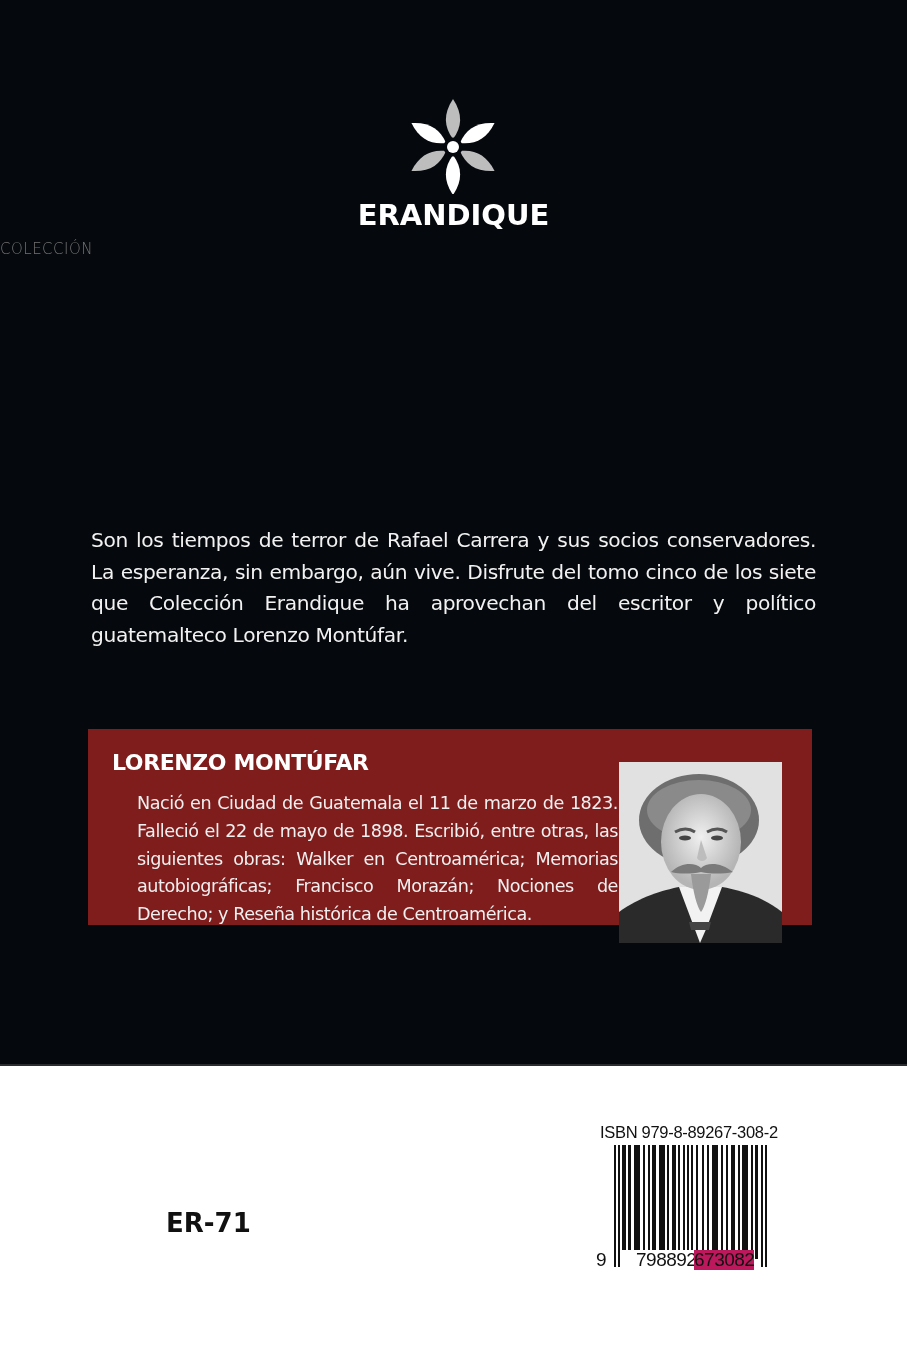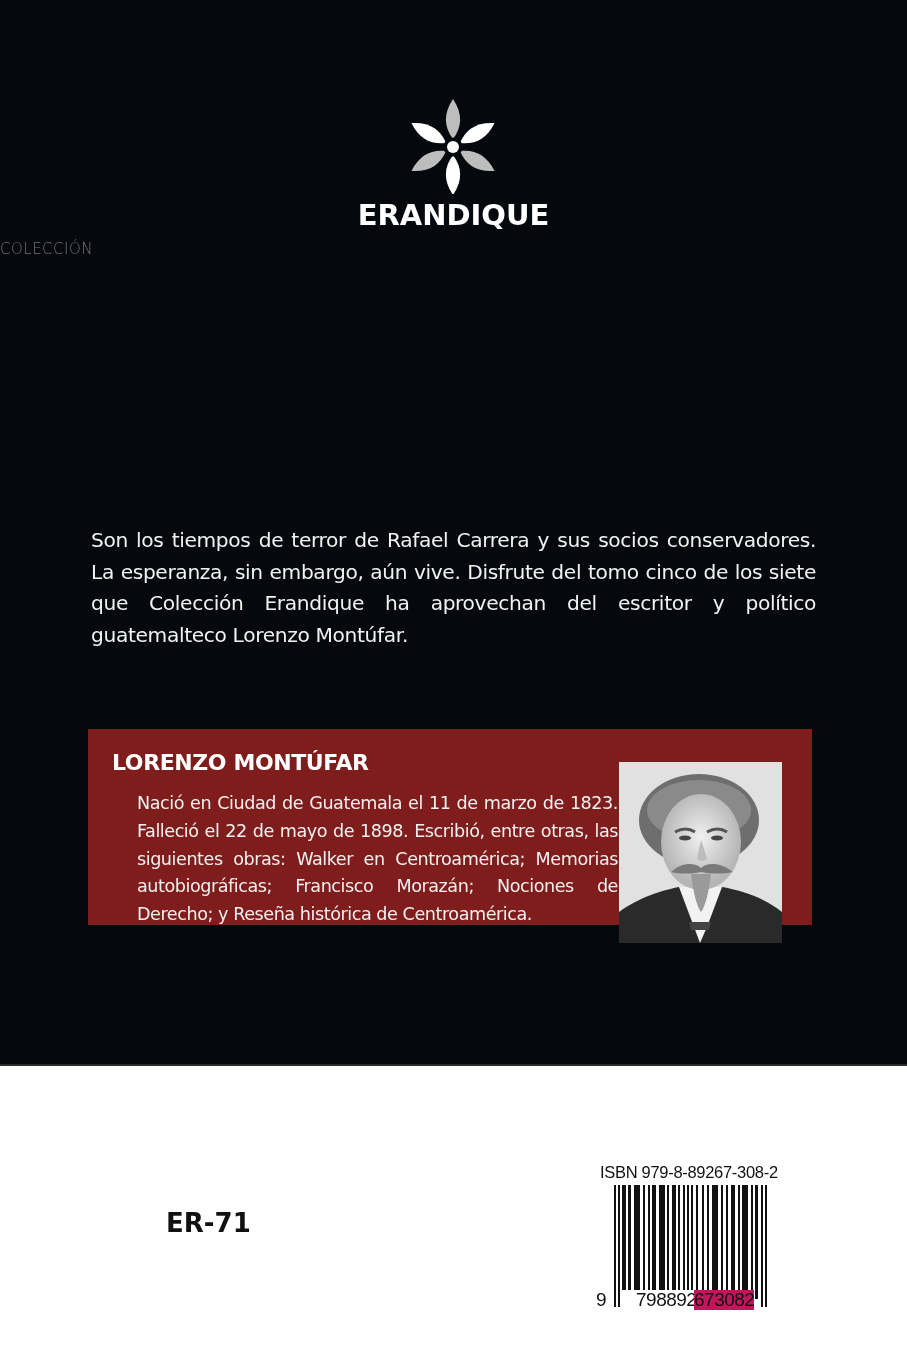--- a/index.html
+++ b/index.html
@@ -56,21 +56,21 @@
     overflow: hidden;
   }
 
   .series-code {
     position: absolute; left: 130px; top: 1208px;
     font-family: "DejaVu Sans", sans-serif; font-weight: bold; font-size: 26px;
     color: #111111;
     margin-left: 36px;
   }
 
-  .isbn-block { position: absolute; left: 596px; top: 1123px; width: 175px; height: 150px; margin-top: 40px; }
+  .isbn-block { position: absolute; left: 596px; top: 1123px; width: 175px; height: 150px; }
   .isbn-text {
     position: absolute; left: 4px; top: 0; font-family: "Liberation Sans", sans-serif;
     font-size: 16.5px; color: #111; letter-spacing: -0.3px; white-space: nowrap;
   }
   .barcode { position: absolute; left: 18px; top: 22px; width: 154px; height: 122px; }
   .isbn-digits-first {
     position: absolute; left: 0px; top: 127px; font-family: "Liberation Sans", sans-serif;
     font-size: 19px; color: #111; background: #fff; line-height: 20px;
   }
   .isbn-digits-left {

